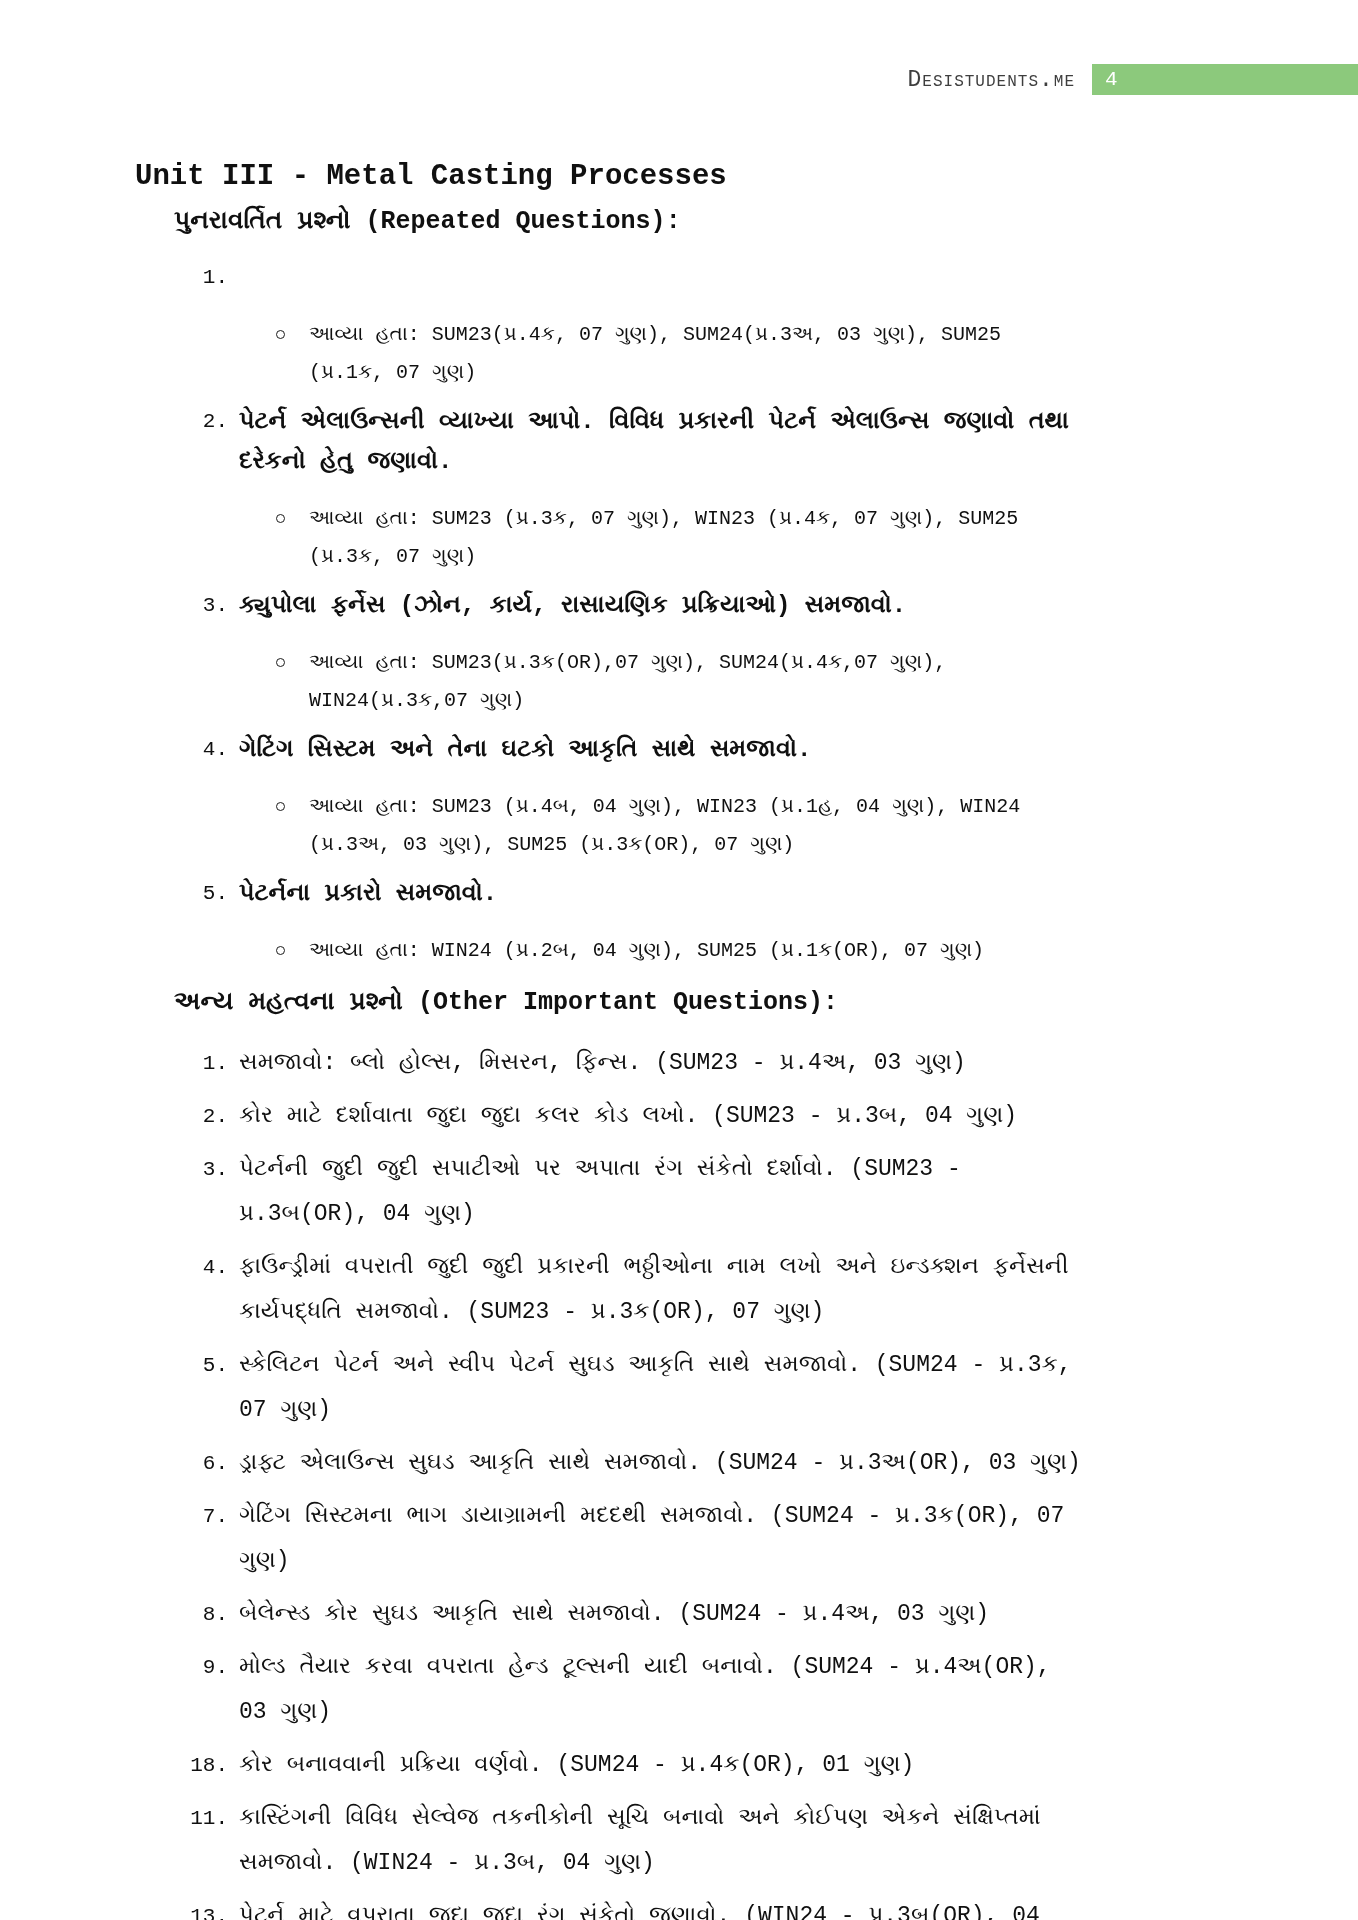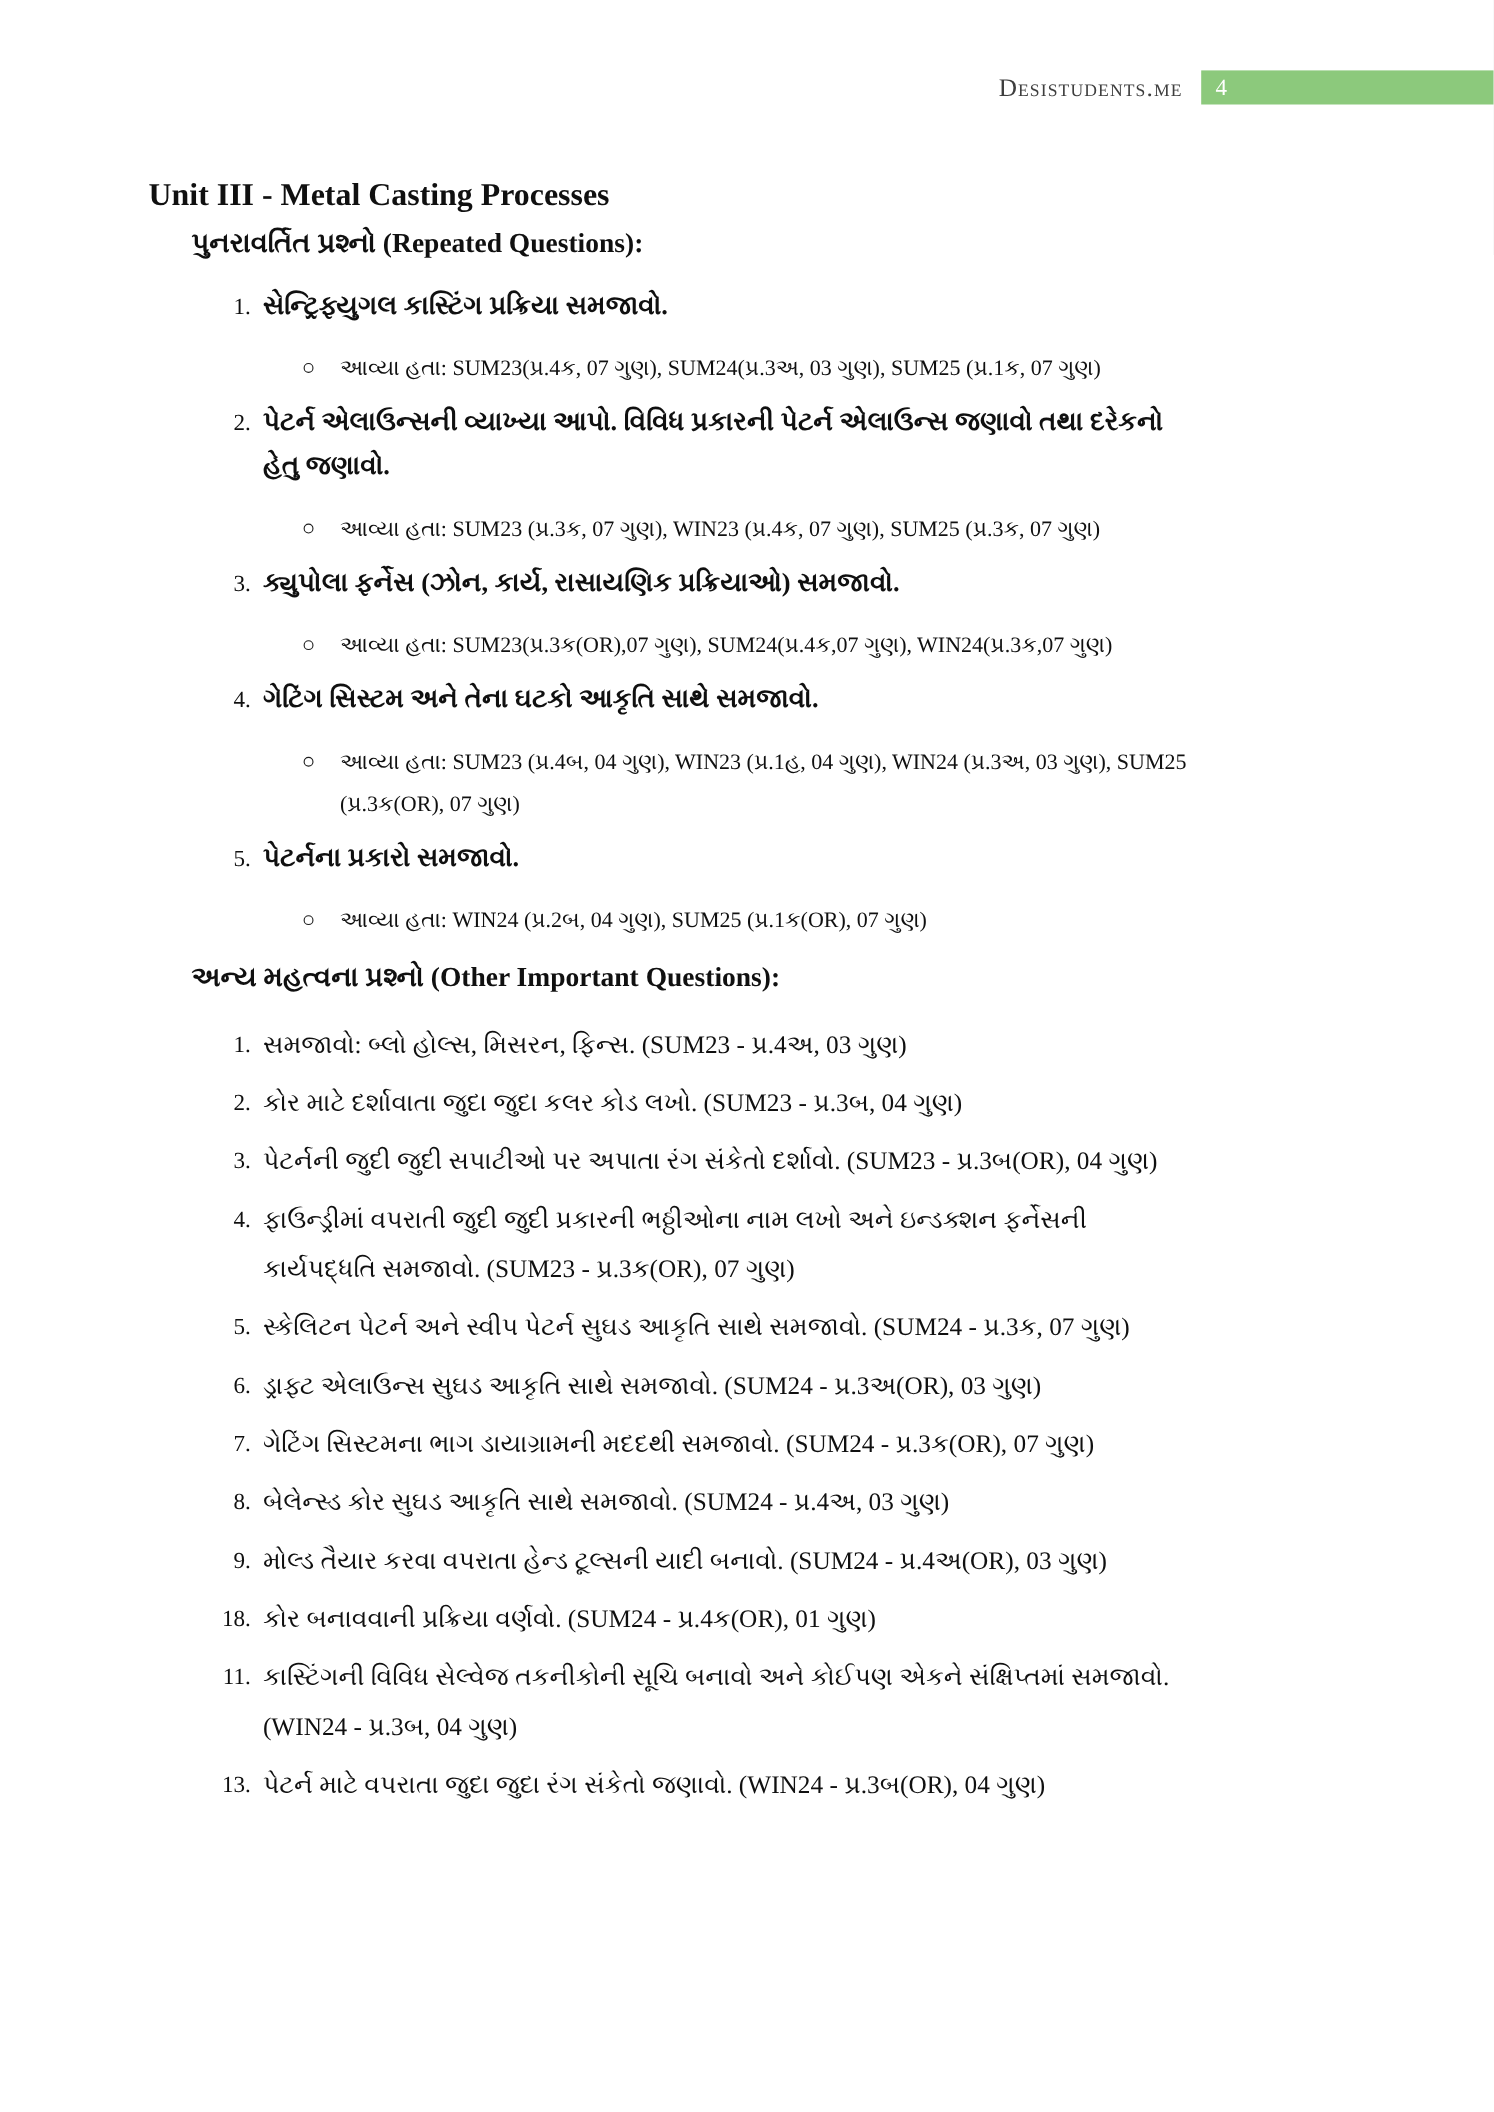--- a/index.html
+++ b/index.html
@@ -4,21 +4,21 @@
 <style>
   * { box-sizing: border-box; }
   html, body { margin: 0; padding: 0; background: #e9e9e9; }
   .page {
     position: relative;
     width: 1358px;
     height: 1920px;
     margin: 0 auto;
     background: #ffffff;
     overflow: hidden;
-    font-family: Liberation Serif, serif;
+    font-family: Liberation Mono, monospace;
     color: #101010;
   }
   
   .header {
     position: absolute;
     top: 64px; left: 0; right: 0;
     display: flex;
     justify-content: flex-end;
     align-items: center;
     gap: 17px;
@@ -123,21 +123,20 @@
   <h1 class="title">Unit III - Metal Casting Processes</h1>
 
   <div class="content">
     <div id="sections">
         <div class="section section-1">
           <h2 class="section-heading"><span class="gu">પુનરાવર્તિત પ્રશ્નો</span> <span class="en">(Repeated Questions):</span></h2>
           <div class="qa-blocks">
             <div class="q-block">
               <div class="q-line">
                 <span class="q-num">1.</span>
-                <div class="q-text">સેન્ટ્રિફ્યુગલ કાસ્ટિંગ પ્રક્રિયા સમજાવો.</div>
               </div>
               <div class="sub-line">
                 <span class="sub-marker">
                   <span class="circle"></span>
                 </span>
                 <div class="sub-text">આવ્યા હતા: SUM23(પ્ર.4ક, 07 ગુણ), SUM24(પ્ર.3અ, 03 ગુણ), SUM25 (પ્ર.1ક, 07 ગુણ)</div>
               </div>
             </div>
             <div class="q-block">
               <div class="q-line">

